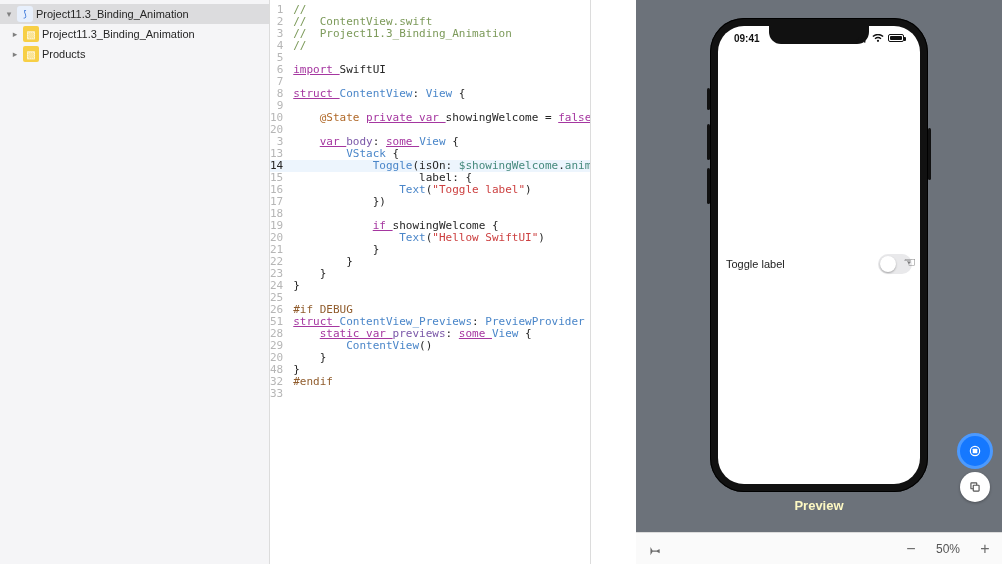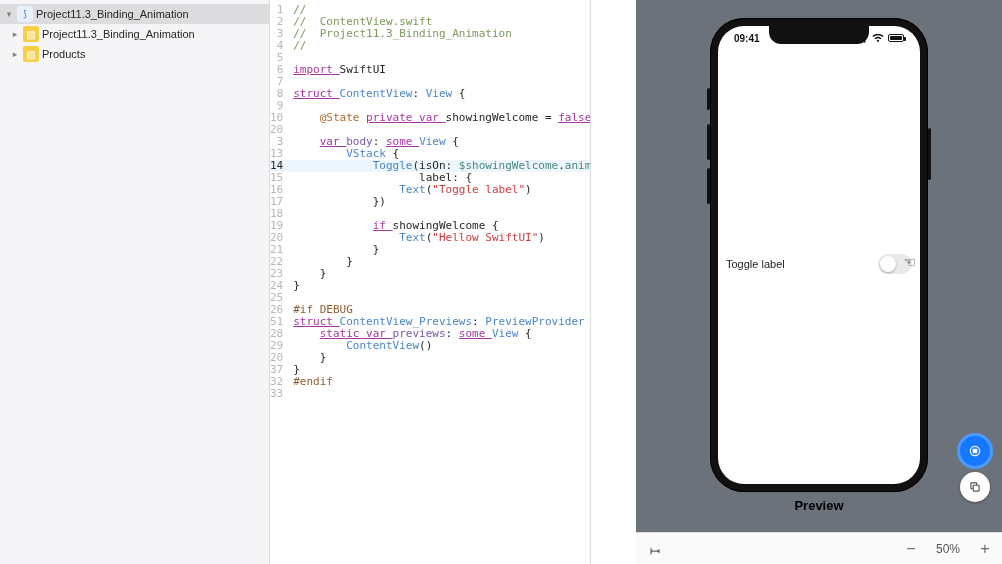--- a/index.html
+++ b/index.html
@@ -59,21 +59,21 @@
   .toggle-row { position:absolute; left:8px; right:8px; top:228px; display:flex; align-items:center; justify-content:space-between; font-size:11px; color:#222;}
   .ios-toggle { width:34px; height:20px; background:#e9e9eb; border-radius:10px; position:relative; }
   .ios-toggle:after { content:""; position:absolute; left:2px; top:2px; width:16px; height:16px; background:#fff; border-radius:50%; box-shadow:0 1px 2px rgba(0,0,0,.3);}
   .cursor-hand { position:absolute; right:4px; top:228px; font-size:14px; z-index:5; color:#111; }
 
   .fab { position:absolute; right:12px; width:30px; height:30px; border-radius:50%; background:#fff; box-shadow:0 1px 3px rgba(0,0,0,.3); display:flex; align-items:center; justify-content:center; }
   .fab.primary { bottom:66px; background:#1578ff; box-shadow:0 0 0 3px #4c9aff; }
   .fab svg { width:14px; height:14px; }
   .fab.secondary { bottom:30px; }
 
-  .preview-label { color:#000000; font-size:13px; font-weight:600; padding:6px 0 8px; text-align:center;}
+  .preview-label { color:#fef9c3; font-size:13px; font-weight:600; padding:6px 0 8px; text-align:center;}
 
   .bottom-bar { height:32px; border-top:1px solid #dcdcdc; background:#fafafa; display:flex; align-items:center; justify-content:space-between; padding:0 10px; }
   .pin-icon { width:16px; height:16px; color:#6a6a6a; }
   .zoom-group { display:flex; align-items:center; gap:18px; color:#555; font-size:12px;}
   .zoom-btn { width:14px; height:14px; display:flex; align-items:center; justify-content:center; font-size:16px; color:#6a6a6a; cursor:default;}
 </style>
 </head>
 <body>
 
 <div class="app">
@@ -121,21 +121,21 @@
         <div>21</div>
         <div>22</div>
         <div>23</div>
         <div>24</div>
         <div>25</div>
         <div>26</div>
         <div>51</div>
         <div>28</div>
         <div>29</div>
         <div>20</div>
-        <div>37</div>
+        <div>48</div>
         <div>32</div>
         <div>33</div>
       </div>
     <div class="code" id="code"><span class="row"><span class="c-comment">//</span></span><span class="row"><span class="c-comment">//  ContentView.swift</span></span><span class="row"><span class="c-comment">//  Project11.3_Binding_Animation</span></span><span class="row"><span class="c-comment">//</span></span><span class="row"></span><span class="row"><span class="c-key">import </span><span>SwiftUI</span></span><span class="row"></span><span class="row"><span class="c-key">struct </span><span class="c-type">ContentView</span><span>: </span><span class="c-type">View</span><span> {</span></span><span class="row"></span><span class="row"><span>    </span><span class="c-attr">@State </span><span class="c-key">private var </span><span>showingWelcome</span><span> = </span><span class="c-key">false</span></span><span class="row"></span><span class="row"><span>    </span><span class="c-key">var </span><span class="c-prop">body</span><span>: </span><span class="c-key">some </span><span class="c-type">View</span><span> {</span></span><span class="row"><span>        </span><span class="c-type">VStack</span><span> {</span></span><span class="row hl"><span>            </span><span class="c-type">Toggle</span><span>(isOn: </span><span class="c-func">$showingWelcome</span><span>.</span><span class="c-func">animation</span><span>(.</span></span><span class="row"><span>                   label: {</span></span><span class="row"><span>                </span><span class="c-type">Text</span><span>(</span><span class="c-str">"Toggle label"</span><span>)</span></span><span class="row"><span>            })</span></span><span class="row"></span><span class="row"><span>            </span><span class="c-key">if </span><span>showingWelcome</span><span> {</span></span><span class="row"><span>                </span><span class="c-type">Text</span><span>(</span><span class="c-str">"Hellow SwiftUI"</span><span>)</span></span><span class="row"><span>            }</span></span><span class="row"><span>        }</span></span><span class="row"><span>    }</span></span><span class="row"><span>}</span></span><span class="row"></span><span class="row"><span class="c-proc">#if DEBUG</span></span><span class="row"><span class="c-key">struct </span><span class="c-type">ContentView_Previews</span><span>: </span><span class="c-type">PreviewProvider</span><span> {</span></span><span class="row"><span>    </span><span class="c-key">static var </span><span class="c-prop">previews</span><span>: </span><span class="c-key">some </span><span class="c-type">View</span><span> {</span></span><span class="row"><span>        </span><span class="c-type">ContentView</span><span>()</span></span><span class="row"><span>    }</span></span><span class="row"><span>}</span></span><span class="row"><span class="c-proc">#endif</span></span><span class="row"></span></div>
   </div>
 
   <div class="preview-pane">
     <div class="canvas-area">
 
       <div class="device">

